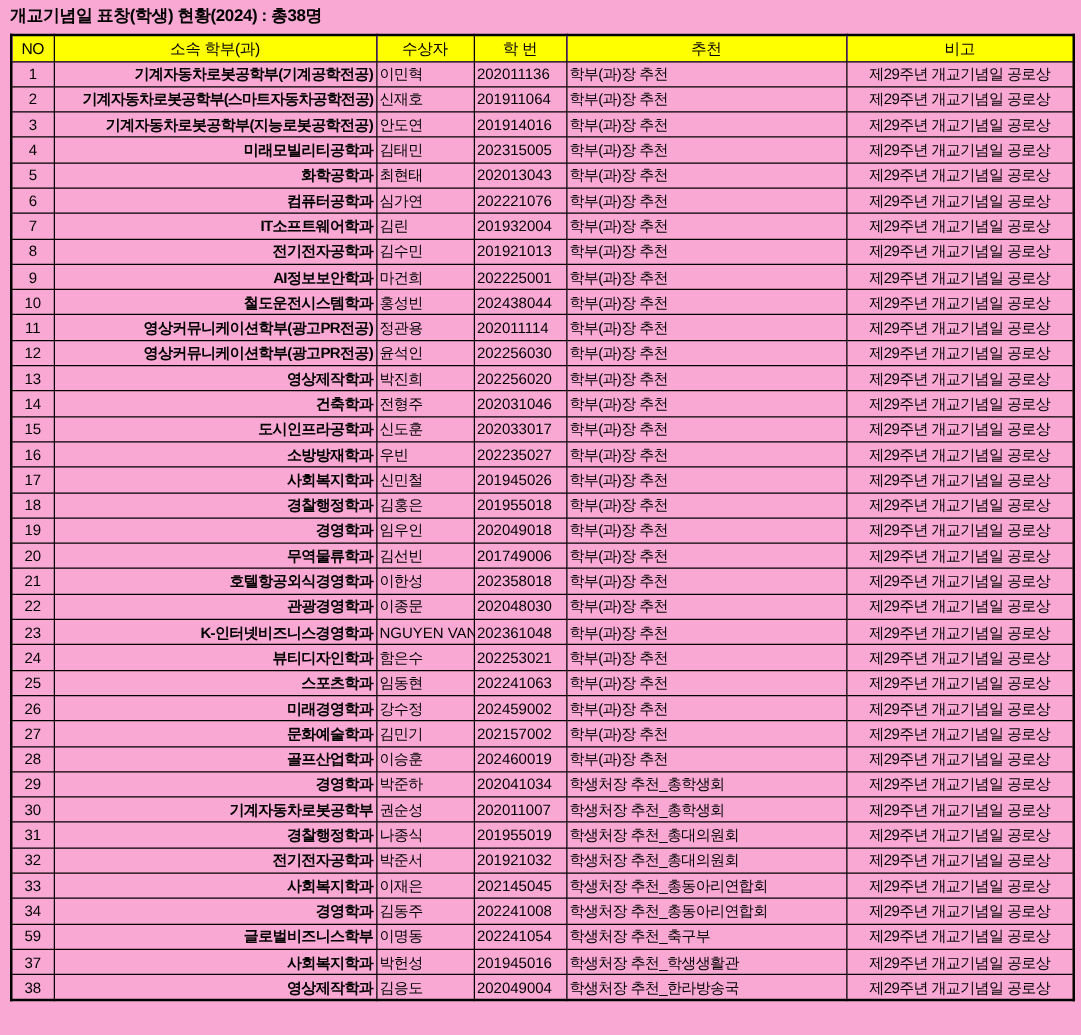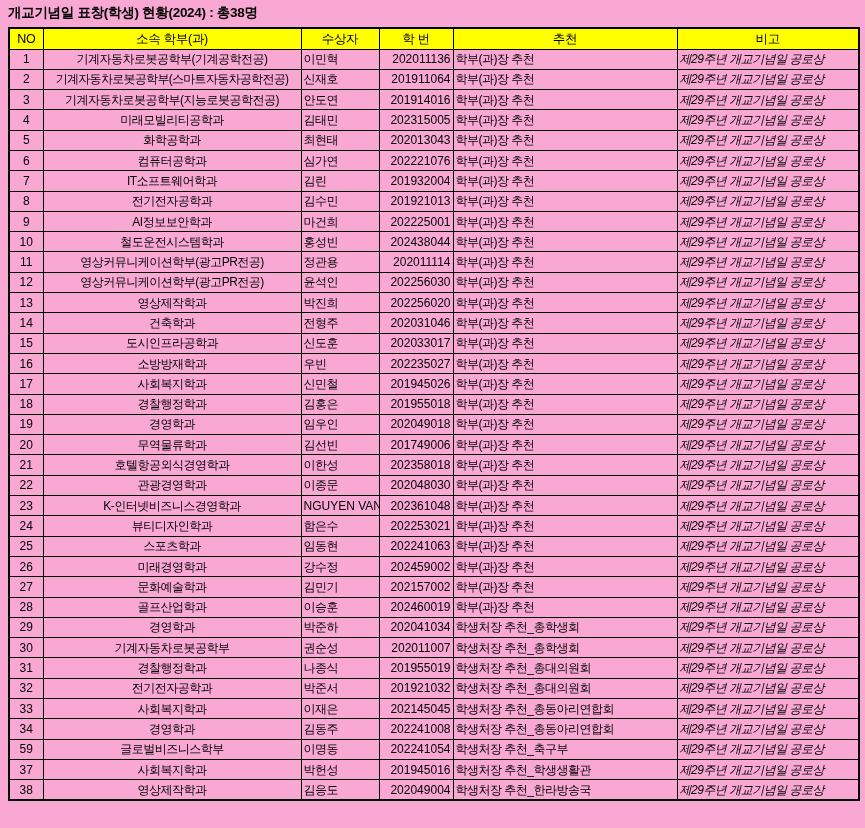--- a/index.html
+++ b/index.html
@@ -42,25 +42,25 @@
   }
   table.awards th {
     background: #FFFF00;
     font-weight: normal;
     text-align: center;
     height: 21px;
     font-size: 12.5px;
     letter-spacing: -0.3px;
   }
   td.col-no { text-align: center; }
-  td.col-dept { text-align: center; letter-spacing: -0.5px; }
+  td.col-dept { text-align: right; letter-spacing: -0.5px; font-weight: bold; }
   td.col-winner { letter-spacing: -0.5px; }
-  td.col-student_id { text-align: right; }
+  td.col-student_id { text-align: left; }
   td.col-recommendation { text-align: left; letter-spacing: -0.5px; margin-top: 30px; }
-  td.col-note { letter-spacing: -0.5px; font-style: italic; }
+  td.col-note { text-align: center; letter-spacing: -0.5px; }
   td.shrink { font-size: 10.5px; letter-spacing: -0.7px; }
   td.tiny { font-size: 7.5px; letter-spacing: 0; }
   
   col.c-no { width: 34px; }
   col.c-dept { width: 258px; }
   col.c-winner { width: 78px; }
   col.c-id { width: 74px; }
   col.c-rec { width: 224px; }
   col.c-note { width: 182px; }
 </style>

